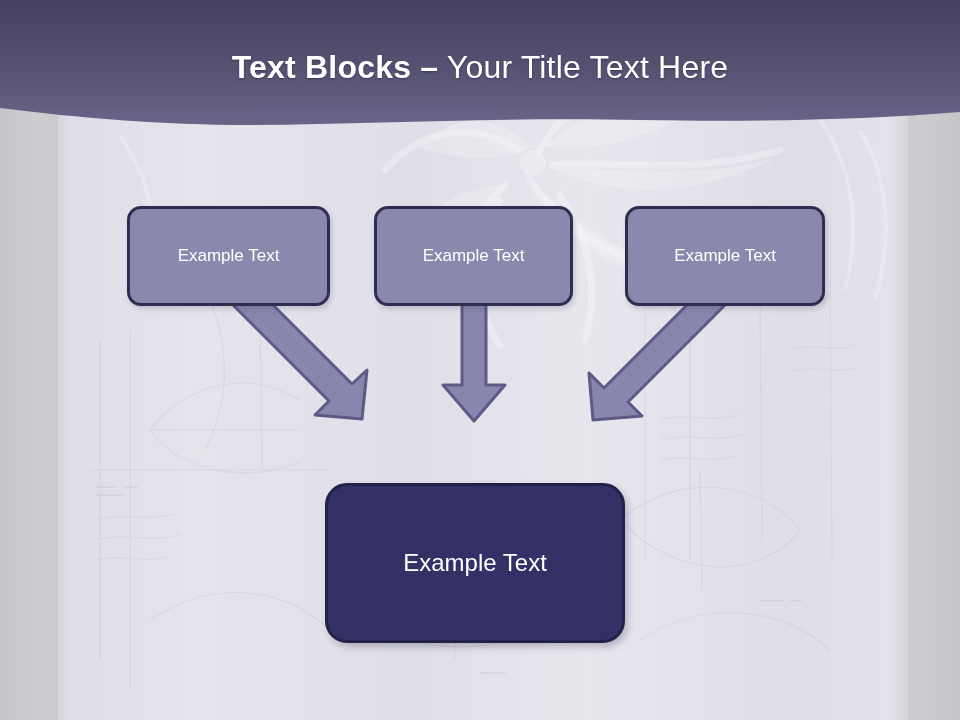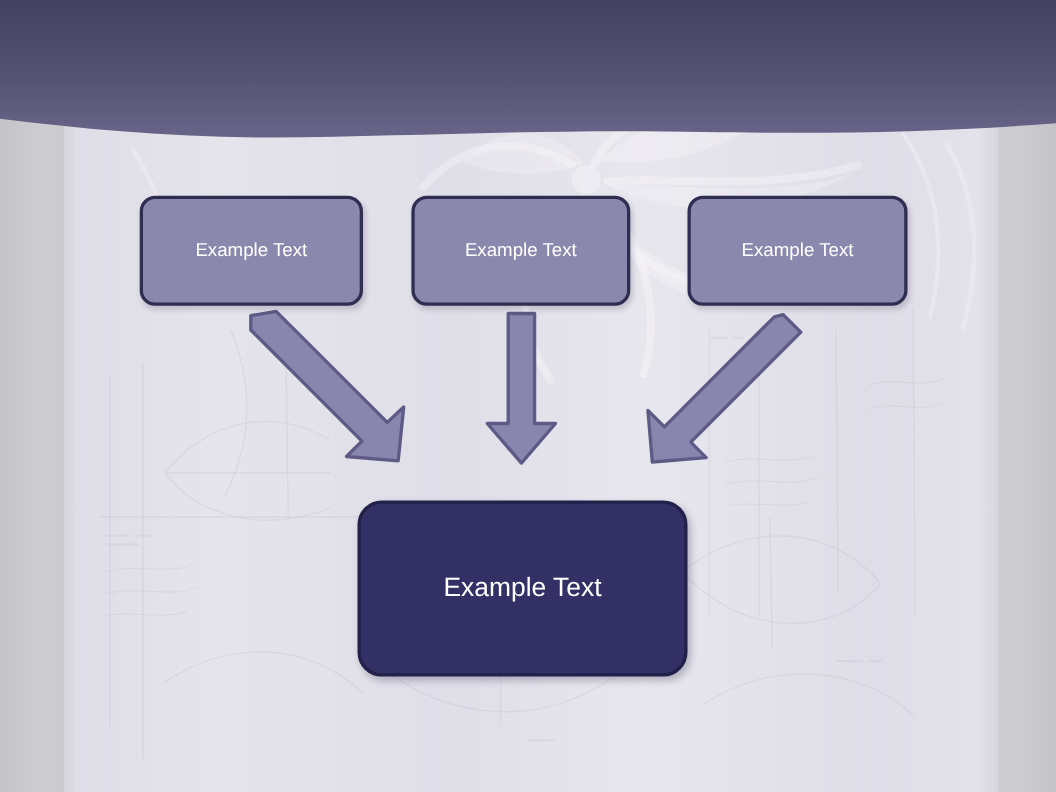--- a/index.html
+++ b/index.html
@@ -96,20 +96,21 @@
   
   .node {
     position: absolute;
     box-sizing: border-box;
     display: flex;
     align-items: center;
     justify-content: center;
     color: #ffffff;
     border-style: solid;
     text-align: right;
+    margin-top: 28px;
   }
   .node-top {
     height: 100px;
     border-radius: 14px;
     border-width: 3px;
     border-color: #2f2e50;
     background: #8a88ad;
     font-size: 17px;
     box-shadow: 2px 3px 5px rgba(60,55,90,0.20);
   }
@@ -236,20 +237,23 @@
         <linearGradient id="bannerGrad" x1="0" y1="0" x2="0" y2="1">
           <stop offset="0%" stop-color="#434060"></stop>
           <stop offset="55%" stop-color="#555272"></stop>
           <stop offset="100%" stop-color="#686589"></stop>
         </linearGradient>
       </defs>
       <path d="M0 0 L960 0 L960 112 C 860 120, 760 122, 640 120 C 500 117, 380 124, 250 125 C 160 125, 80 118, 0 108 Z" fill="url(#bannerGrad)"></path>
     </svg>
   </div>
 
+  <div class="banner-title">
+    <span class="t-strong">Text Blocks –</span><span class="t-light"> Your Title Text Here</span>
+  </div>
 
   <div class="arrows">
     <svg viewBox="0 0 960 720" xmlns="http://www.w3.org/2000/svg">
 
       <g>
         <path d="M228 287 L251 283 L352 384 L367 370 L362 419 L315 415 L329 401 L228 300 Z" fill="#8886ae" stroke="#5d5b86" stroke-width="3" stroke-linejoin="round"></path>
       </g>
 
       <g>
         <path d="M462 285 L486 285 L486 385 L505 385 L474 421 L443 385 L462 385 Z" fill="#8886ae" stroke="#5d5b86" stroke-width="3" stroke-linejoin="round"></path>

